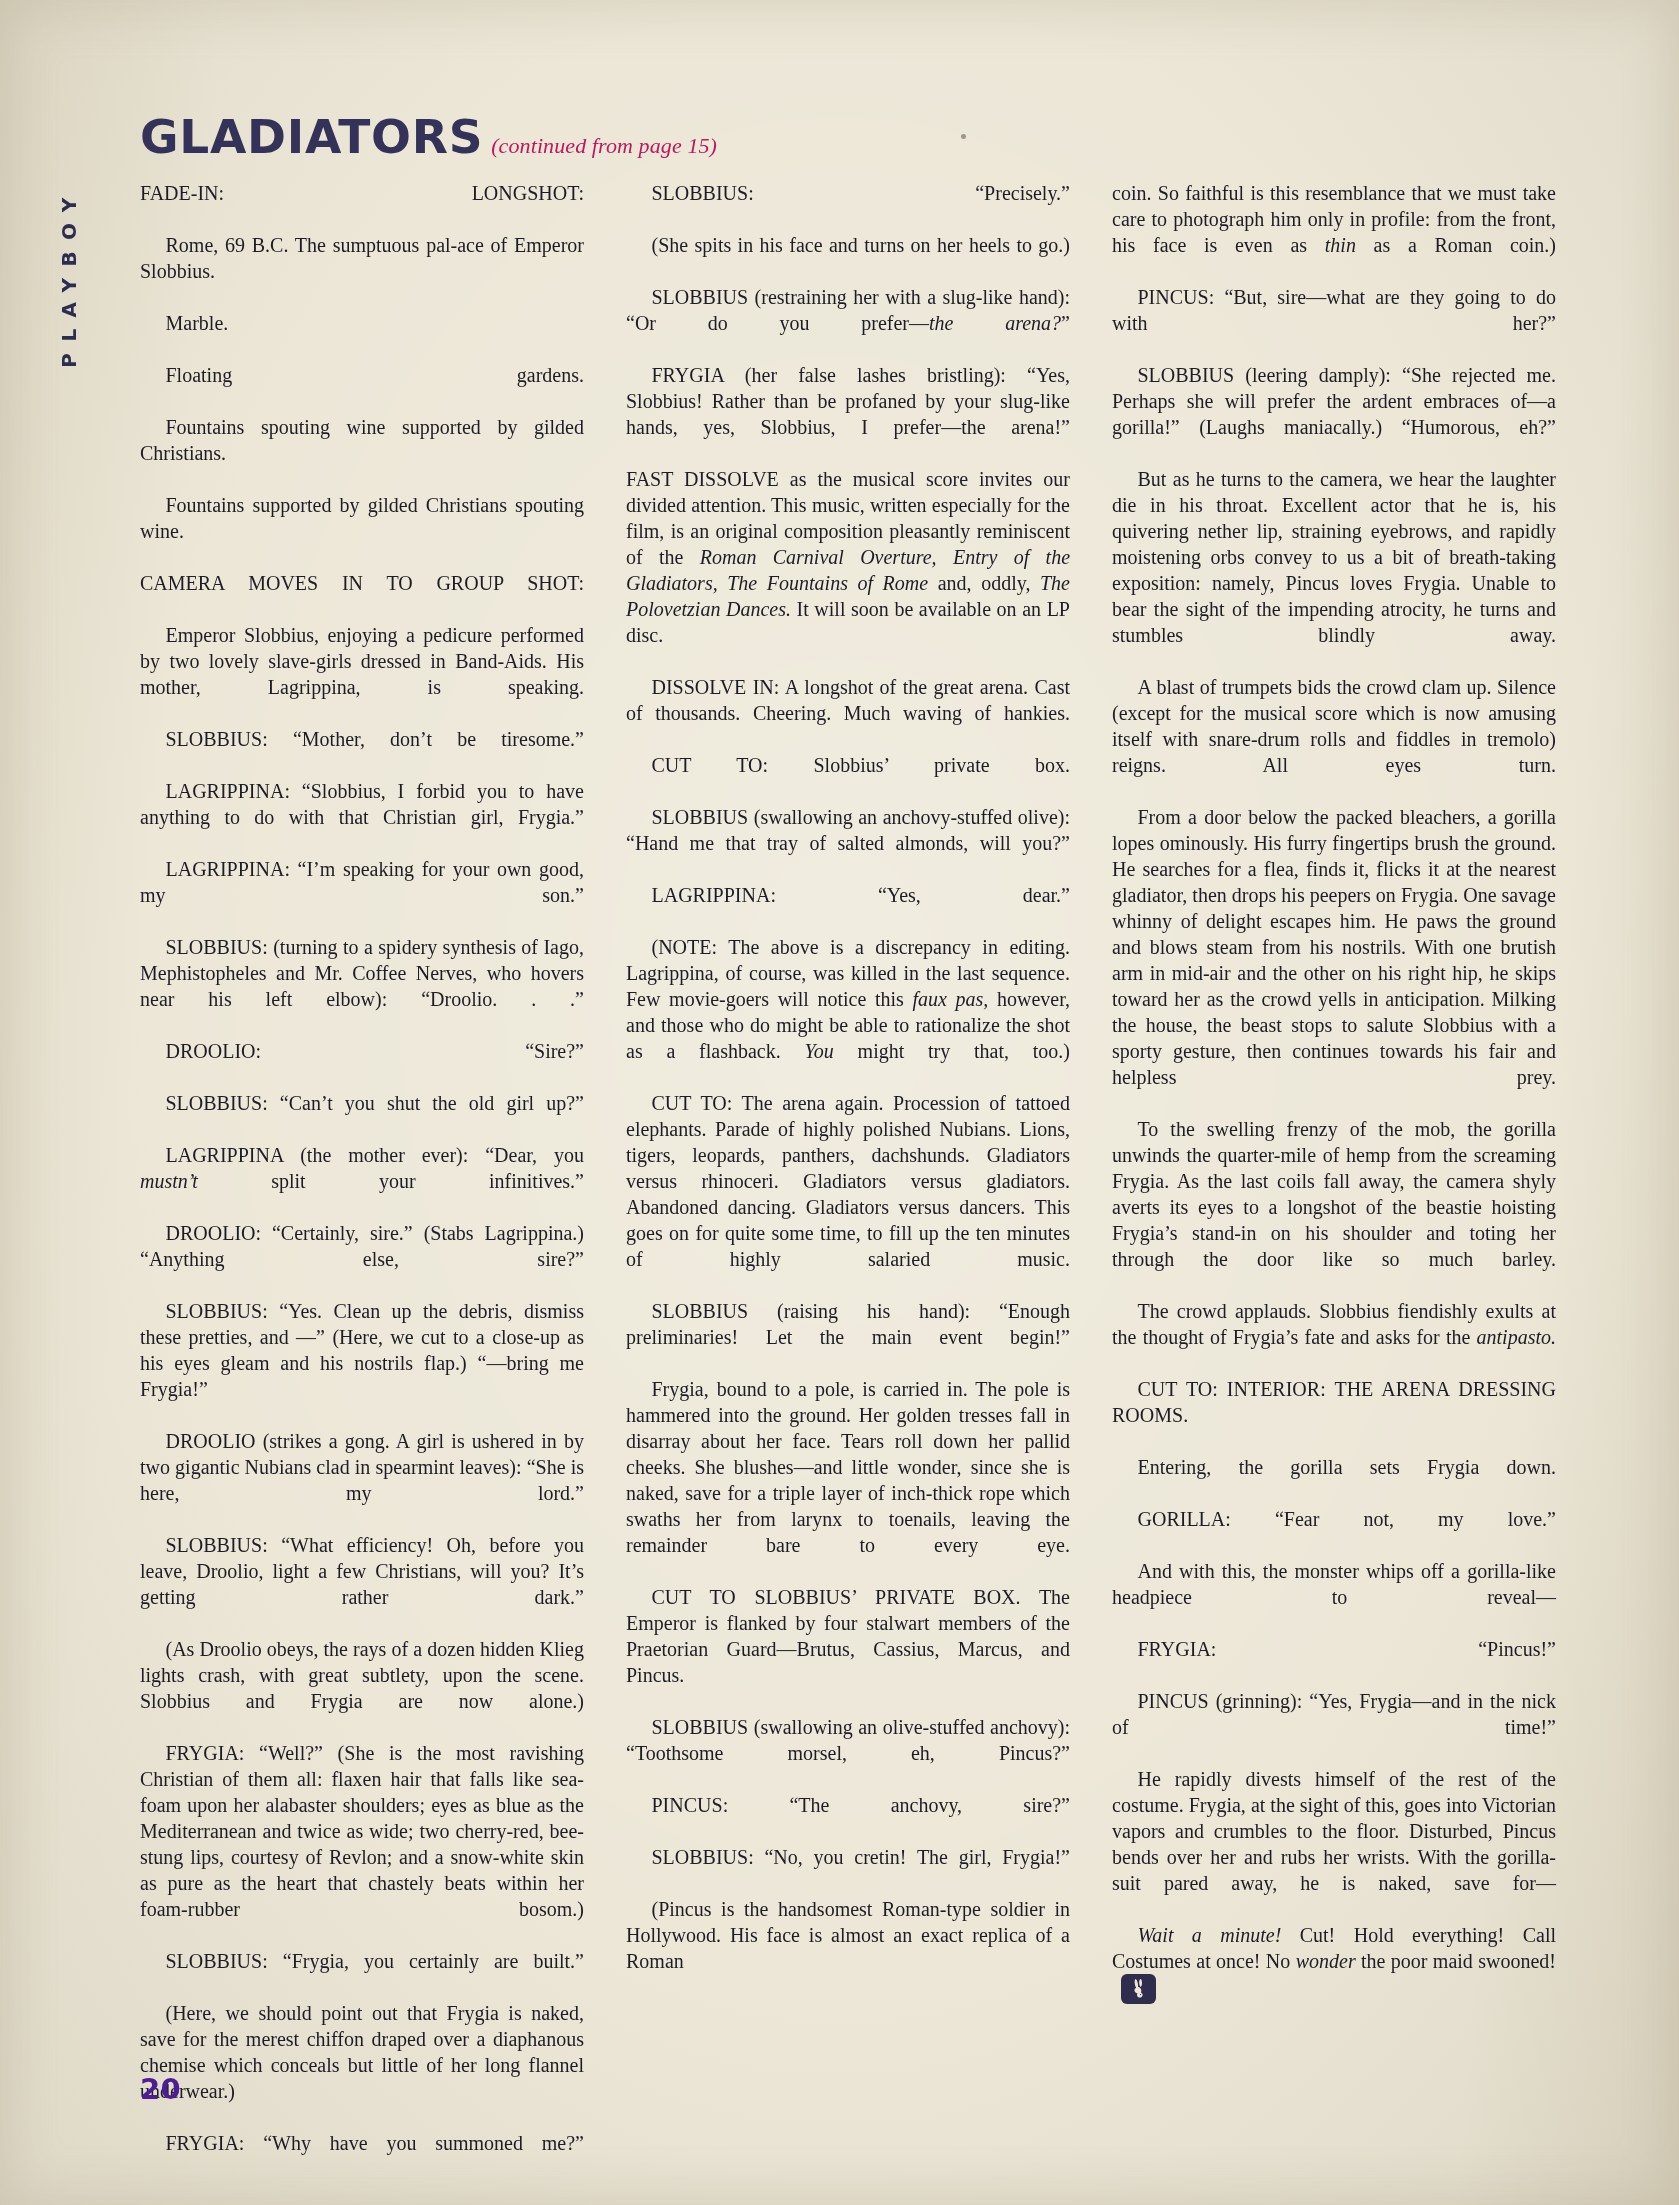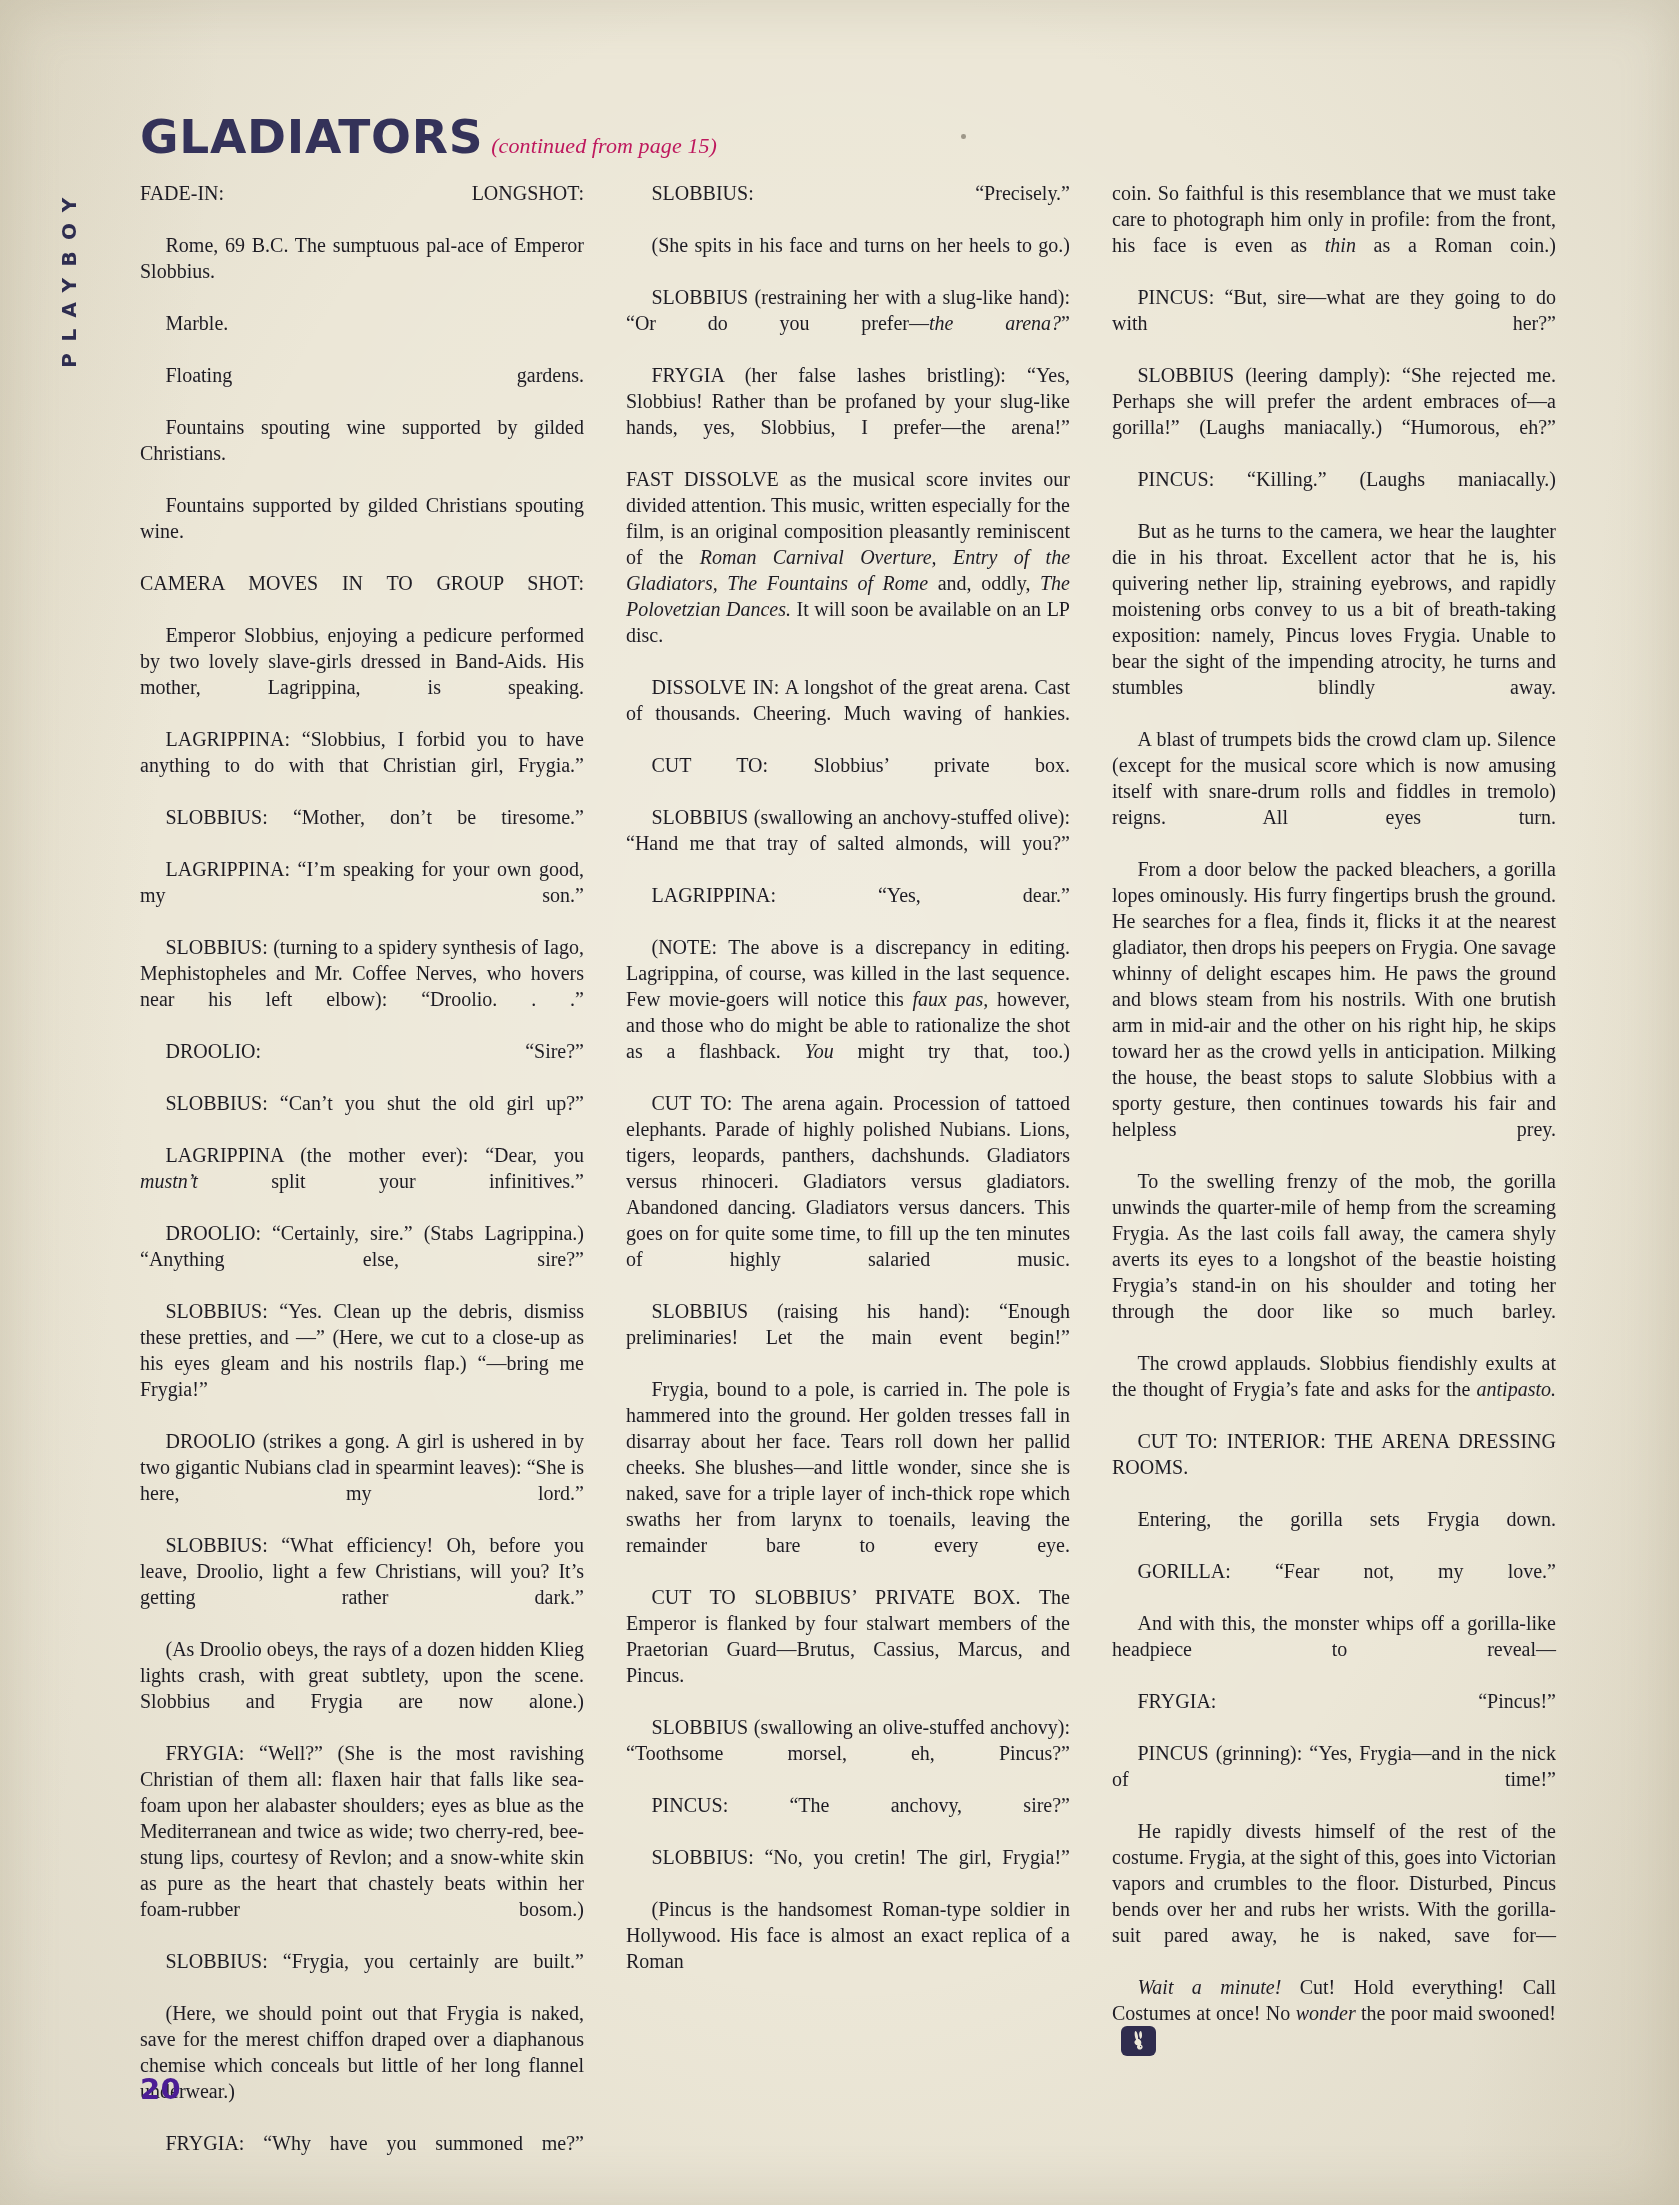--- a/index.html
+++ b/index.html
@@ -185,22 +185,22 @@
   <div class="columns">
     <div class="col col1">
         <p class="flush">FADE-IN:  LONGSHOT:</p>
         <p class="ind">Rome, 69 B.C.  The sumptuous pal-ace of Emperor Slobbius.</p>
         <p class="ind">Marble.</p>
         <p class="ind">Floating gardens.</p>
         <p class="ind">Fountains spouting wine supported by gilded Christians.</p>
         <p class="ind">Fountains supported by gilded Christians spouting wine.</p>
         <p class="flush">CAMERA MOVES IN TO GROUP SHOT:</p>
         <p class="ind">Emperor Slobbius, enjoying a pedicure performed by two lovely slave-girls dressed in Band-Aids.  His mother, Lagrippina, is speaking.</p>
+        <p class="ind">SLOBBIUS: “Mother, don’t be tiresome.”</p>
         <p class="ind">LAGRIPPINA: “Slobbius, I forbid you to have anything to do with that Christian girl, Frygia.”</p>
-        <p class="ind">SLOBBIUS: “Mother, don’t be tiresome.”</p>
         <p class="ind">LAGRIPPINA: “I’m speaking for your own good, my son.”</p>
         <p class="ind">SLOBBIUS: (turning to a spidery synthesis of Iago, Mephistopheles and Mr. Coffee Nerves, who hovers near his left elbow): “Droolio. . .”</p>
         <p class="ind">DROOLIO: “Sire?”</p>
         <p class="ind">SLOBBIUS: “Can’t you shut the old girl up?”</p>
         <p class="ind">LAGRIPPINA (the mother ever): “Dear, you <i>mustn’t</i> split your infinitives.”</p>
         <p class="ind">DROOLIO: “Certainly, sire.” (Stabs Lagrippina.) “Anything else, sire?”</p>
         <p class="ind">SLOBBIUS: “Yes.  Clean up the debris, dismiss these pretties, and —” (Here, we cut to a close-up as his eyes gleam and his nostrils flap.) “—bring me Frygia!”</p>
         <p class="ind">DROOLIO (strikes a gong.  A girl is ushered in by two gigantic Nubians clad in spearmint leaves): “She is here, my lord.”</p>
         <p class="ind">SLOBBIUS: “What efficiency!  Oh, before you leave, Droolio, light a few Christians, will you?  It’s getting rather dark.”</p>
         <p class="ind">(As Droolio obeys, the rays of a dozen hidden Klieg lights crash, with great subtlety, upon the scene.  Slobbius and Frygia are now alone.)</p>
@@ -226,21 +226,20 @@
         <p class="ind">CUT TO SLOBBIUS’ PRIVATE BOX.  The Emperor is flanked by four stalwart members of the Praetorian Guard—Brutus, Cassius, Marcus, and Pincus.</p>
         <p class="ind">SLOBBIUS (swallowing an olive-stuffed anchovy): “Toothsome morsel, eh, Pincus?”</p>
         <p class="ind">PINCUS: “The anchovy, sire?”</p>
         <p class="ind">SLOBBIUS: “No, you cretin!  The girl, Frygia!”</p>
         <p class="ind nostretch">(Pincus is the handsomest Roman-type soldier in Hollywood.  His face is almost an exact replica of a Roman</p>
       </div>
     <div class="col col3">
         <p class="flush">coin.  So faithful is this resemblance that we must take care to photograph him only in profile: from the front, his face is even as <i>thin</i> as a Roman coin.)</p>
         <p class="ind">PINCUS: “But, sire—what are they going to do with her?”</p>
         <p class="ind">SLOBBIUS (leering damply): “She rejected me.  Perhaps she will prefer the ardent embraces of—a gorilla!” (Laughs maniacally.) “Humorous, eh?”</p>
-        <p class="ind">PINCUS: “Killing.” (Laughs maniacally.)</p>
         <p class="ind">But as he turns to the camera, we hear the laughter die in his throat.  Excellent actor that he is, his quivering nether lip, straining eyebrows, and rapidly moistening orbs convey to us a bit of breath-taking exposition: namely, Pincus loves Frygia.  Unable to bear the sight of the impending atrocity, he turns and stumbles blindly away.</p>
         <p class="ind">A blast of trumpets bids the crowd clam up.  Silence (except for the musical score which is now amusing itself with snare-drum rolls and fiddles in tremolo) reigns.  All eyes turn.</p>
         <p class="ind">From a door below the packed bleachers, a gorilla lopes ominously.  His furry fingertips brush the ground.  He searches for a flea, finds it, flicks it at the nearest gladiator, then drops his peepers on Frygia.  One savage whinny of delight escapes him.  He paws the ground and blows steam from his nostrils.  With one brutish arm in mid-air and the other on his right hip, he skips toward her as the crowd yells in anticipation.  Milking the house, the beast stops to salute Slobbius with a sporty gesture, then continues towards his fair and helpless prey.</p>
         <p class="ind">To the swelling frenzy of the mob, the gorilla unwinds the quarter-mile of hemp from the screaming Frygia.  As the last coils fall away, the camera shyly averts its eyes to a longshot of the beastie hoisting Frygia’s stand-in on his shoulder and toting her through the door like so much barley.</p>
         <p class="ind">The crowd applauds.  Slobbius fiendishly exults at the thought of Frygia’s fate and asks for the <i>antipasto.</i></p>
         <p class="ind">CUT TO: INTERIOR: THE ARENA DRESSING ROOMS.</p>
         <p class="ind">Entering, the gorilla sets Frygia down.</p>
         <p class="ind">GORILLA: “Fear not, my love.”</p>
         <p class="ind">And with this, the monster whips off a gorilla-like headpiece to reveal—</p>
         <p class="ind">FRYGIA: “Pincus!”</p>

